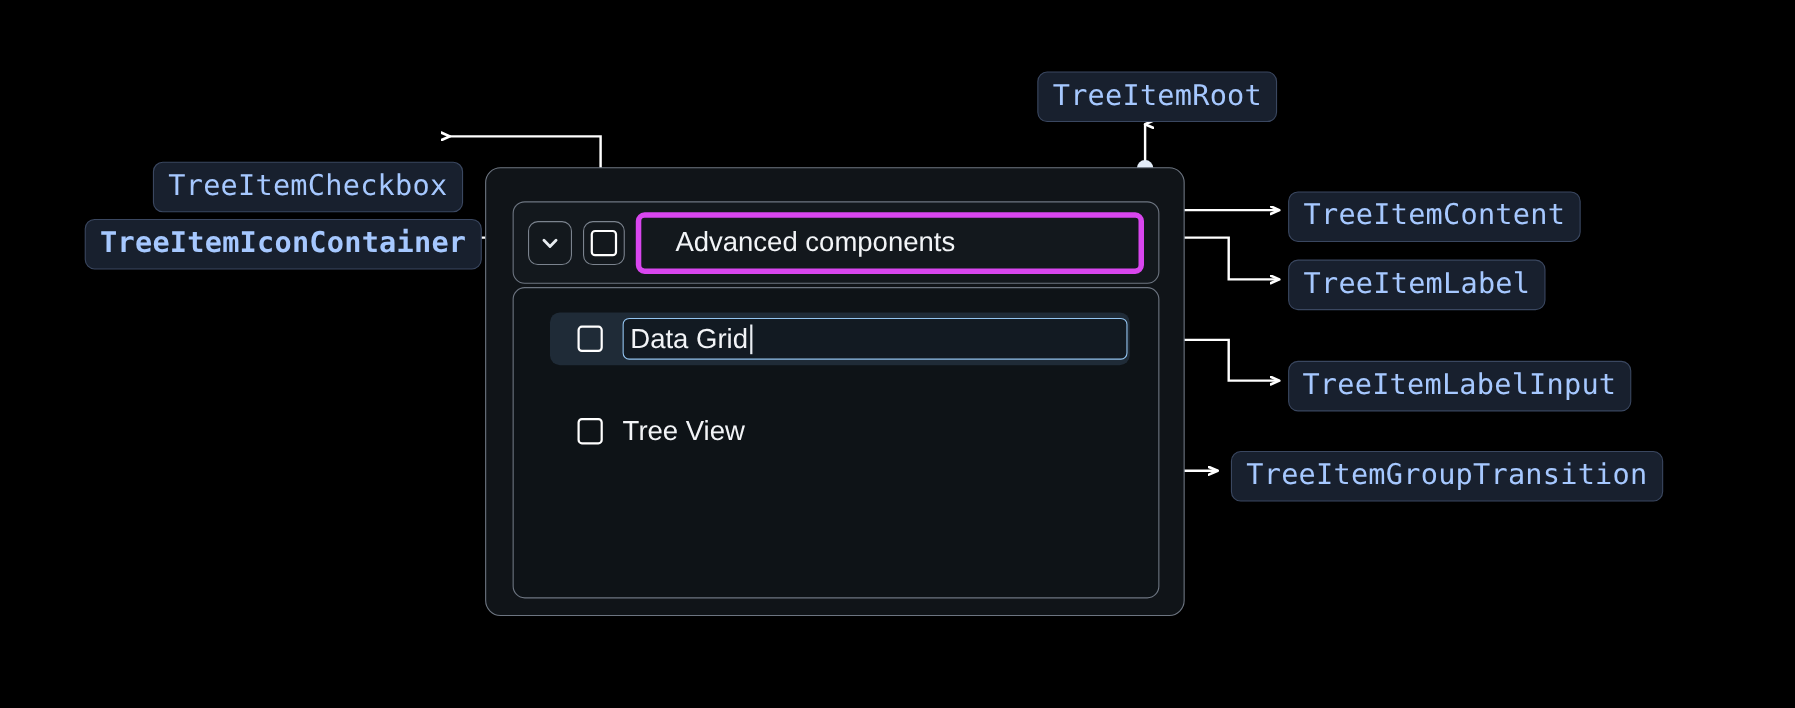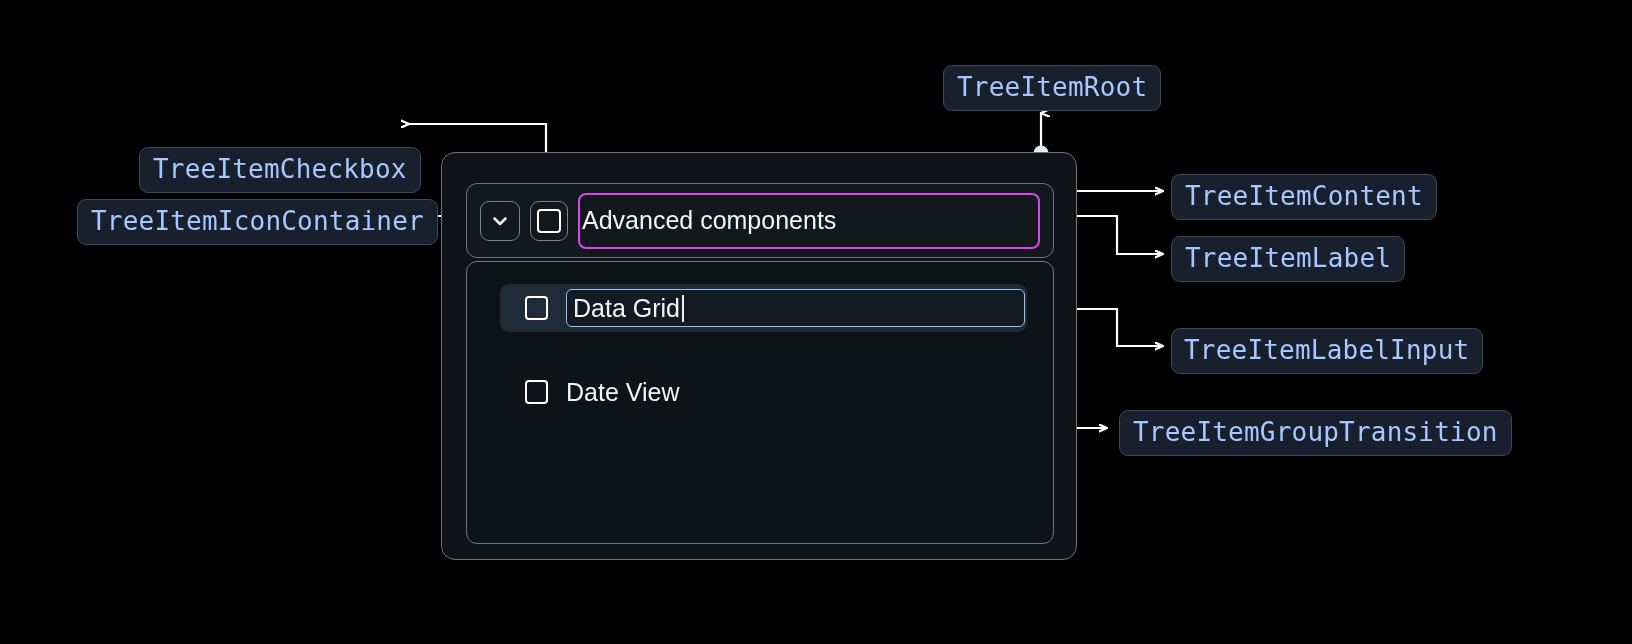--- a/index.html
+++ b/index.html
@@ -73,24 +73,24 @@
     border: 2.6px solid #ffffff;
     border-radius: 4px;
     background: transparent;
     flex: 0 0 auto;
   }
   .cbox.sm { width: 23px; height: 24px; border-width: 2.4px; }
   #root-label {
     flex: 1 1 auto;
     height: 56px;
     margin-right: 13px;
-    border: 2px solid #d946ef;
+    border: 5px solid #d946ef;
     border-radius: 8px;
     display: flex; align-items: center;
-    padding-left: 2px;
+    padding-left: 31px;
     color: #f2f4f7;
     font-size: 25px;
   }
 
   #group-box {
     position: absolute;
     left: 24px; top: 108px;
     width: 588px; height: 283px;
     background: #0e1317;
     border: 1px solid #6d7581;
@@ -208,28 +208,28 @@
       <div class="gap-a"></div>
 
 
       <div class="gap-a"></div>
 
 
       <div class="gap-a"></div>
 
       <div class="row">
         <span class="cbox sm"></span>
-        <span>Date View</span>
+        <span>Tree View</span>
       </div>
     </div>
   </div>
 
   <div class="chip" style="left:139px; top:107px;margin-top:40px;">TreeItemCheckbox</div>
 
-  <div class="chip" style="left:77px; top:199px;">TreeItemIconContainer</div>
+  <div class="chip" style="left:77px; top:199px;font-weight:bold;">TreeItemIconContainer</div>
 
   <div class="chip" style="left:943px; top:65px;">TreeItemRoot</div>
 
   <div class="chip" style="left:1171px; top:174px;">TreeItemContent</div>
 
   <div class="chip" style="left:1171px; top:236px;">TreeItemLabel</div>
 
   <div class="chip" style="left:1171px; top:328px;padding-left:12px;">TreeItemLabelInput</div>
 
   <div class="chip" style="left:1119px; top:410px;">TreeItemGroupTransition</div>

